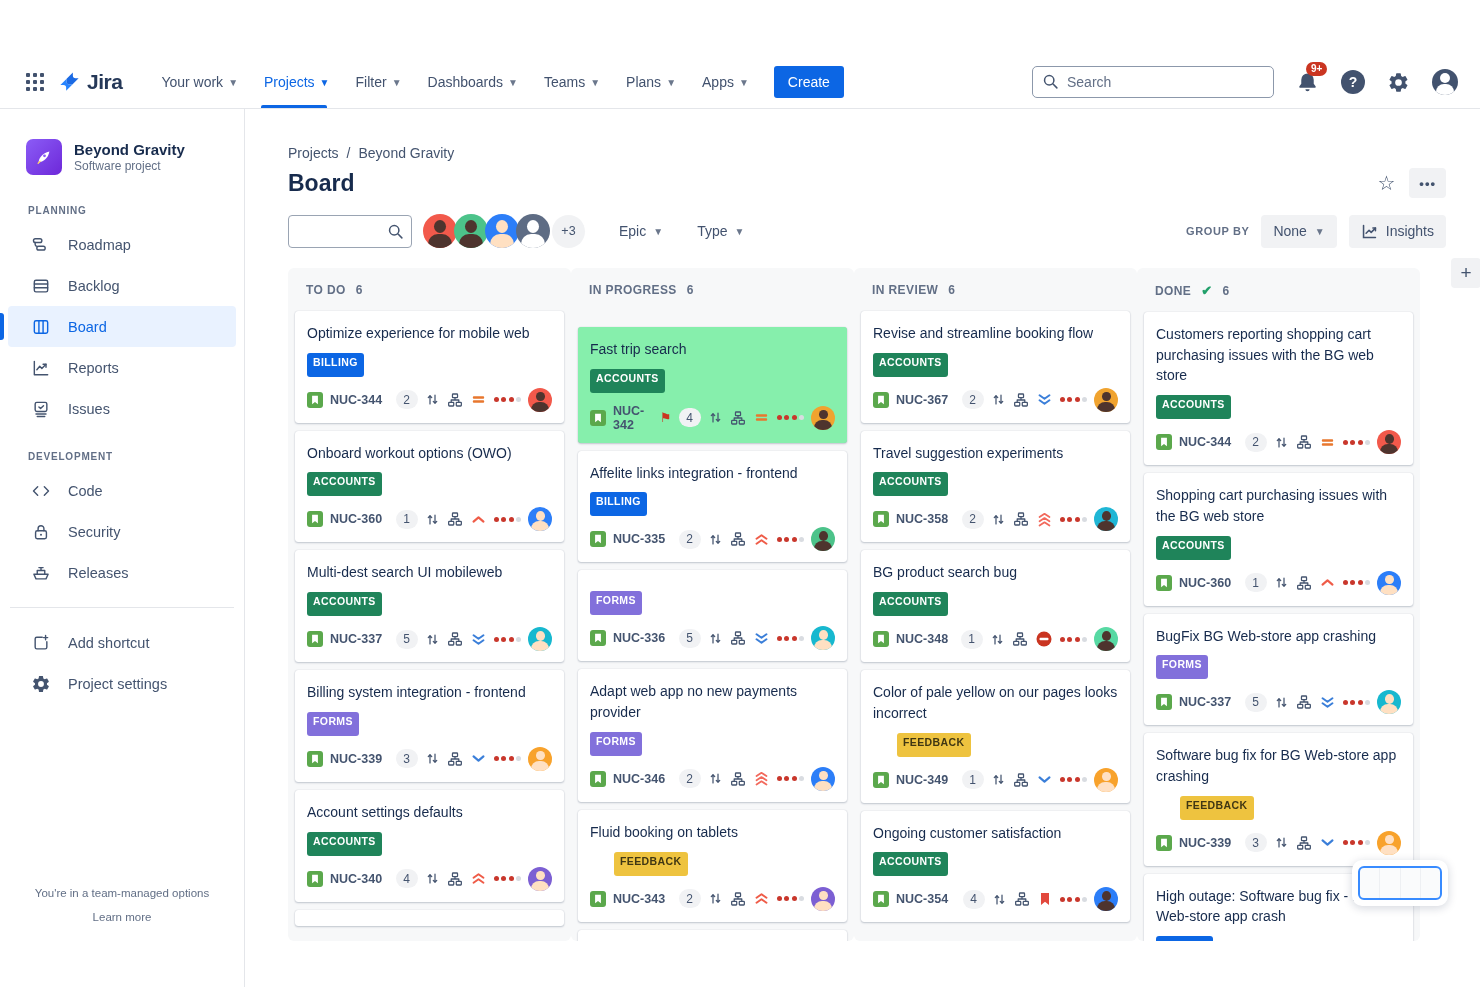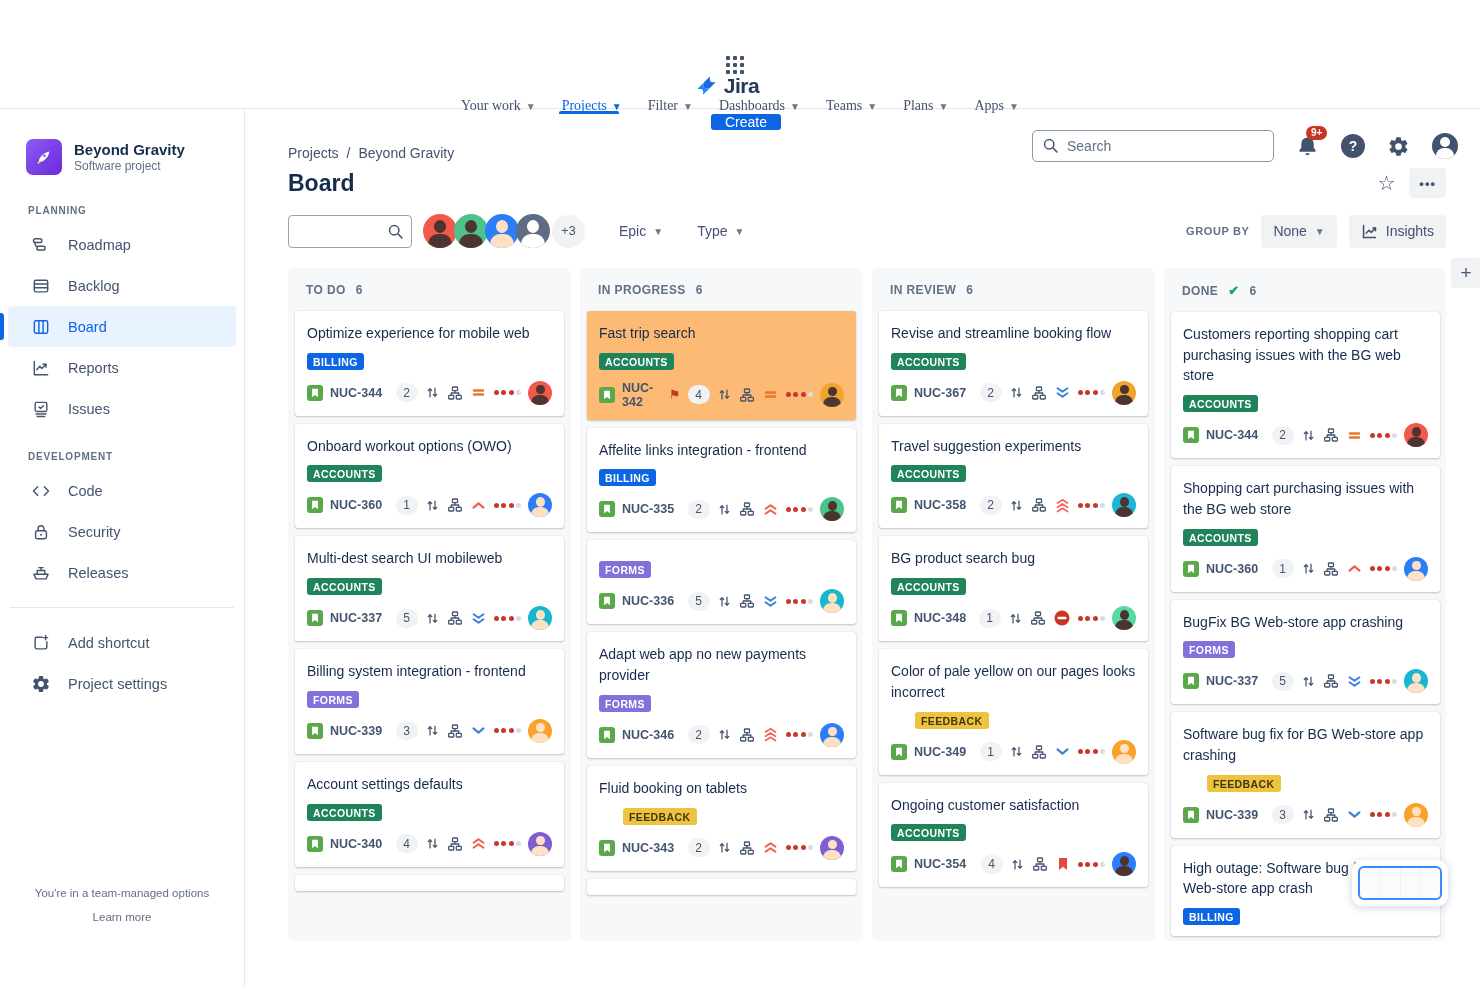--- a/index.html
+++ b/index.html
@@ -1,25 +1,25 @@
 <!DOCTYPE html>
 <html><head>
 <meta charset="utf-8">
 <style>
   * { margin:0; padding:0; box-sizing:border-box; }
   html,body { width:1480px; height:987px; }
   body { font-family:"Liberation Sans", sans-serif; background:#fff; position:relative; overflow:hidden; color:#172b4d; }
 
   
-  .topnav { position:absolute; top:56px; left:0; right:0; height:53px; display:flex; align-items:center; padding:0 22px; border-bottom:1px solid #e4e6ea; background:#fff; z-index:5;flex-direction:column; }
+  .topnav { position:absolute; top:56px; left:0; right:0; height:53px; display:flex; align-items:center; padding:0 22px; border-bottom:1px solid #e4e6ea; background:#fff; z-index:5; }
   .grid-icon { display:grid; grid-template-columns:repeat(3,4px); grid-gap:3px; margin:0 14px 0 4px; cursor:pointer; }
   .grid-icon i { width:4px; height:4px; background:#42526e; border-radius:1px; }
   .brand { display:flex; align-items:center; gap:6px; margin-right:26px; }
   .brand-name { font-size:21px; font-weight:700; color:#253858; letter-spacing:-0.5px; }
-  .nav-items { display:flex; align-items:flex-start; height:100%;font-family:Liberation Serif, serif; }
+  .nav-items { display:flex; align-items:flex-start; height:100%; }
   .nav-item { position:relative; height:100%; display:flex; align-items:center; gap:5px; padding:0 13px; font-size:14px; font-weight:500; color:#42526e; cursor:pointer; }
   .nav-item .chev { font-size:10px; color:#6b778c; }
   .nav-item.active { color:#0c66e4; }
   .nav-item.active .chev { color:#0c66e4; }
   .nav-item.active::after { content:""; position:absolute; left:10px; right:16px; bottom:0; height:3px; background:#0c66e4; border-radius:2px 2px 0 0; }
   .create-btn { margin-left:12px; background:#0c66e4; color:#fff; border:none; border-radius:3px; height:32px; padding:0 14px; font-size:14px; font-weight:500; cursor:pointer; font-family:inherit; }
   .nav-right { margin-left:auto; display:flex; align-items:center; gap:22px; }
   .nav-search { position:relative; width:242px; }
   .nav-search input { width:100%; height:32px; border:1px solid #8c98ab; border-radius:5px; padding:0 10px 0 34px; font-size:14px; color:#44546f; font-family:inherit; outline:none; background:#fff; }
   .nav-search input::placeholder { color:#626f86; }
@@ -68,30 +68,30 @@
   .overflow-chip { width:33px; height:33px; border-radius:50%; background:#f1f2f4; color:#44546f; font-size:12.5px; display:flex; align-items:center; justify-content:center; margin-left:2px; }
   .filter-dd { display:flex; align-items:center; gap:7px; font-size:14px; font-weight:500; color:#42526e; margin-left:34px; cursor:pointer; }
   .filter-dd .chev { font-size:10px; color:#6b778c; }
   .filter-right { margin-left:auto; display:flex; align-items:center; gap:12px; }
   .groupby-label { font-size:11px; font-weight:700; letter-spacing:0.6px; color:#626f86; }
   .chip-btn { display:flex; align-items:center; gap:8px; background:#f1f2f4; border:none; border-radius:4px; height:33px; padding:0 12px; font-size:14px; font-weight:500; color:#42526e; cursor:pointer; font-family:inherit; }
   .chip-btn .chev { font-size:10px; color:#6b778c; }
 
   
   .board-wrap { position:relative; margin-top:20px; height:673px; overflow:hidden; }
-  .board { display:flex; gap:9px; height:100%; }
+  .board { display:flex; height:100%; }
   .col { width:283px; flex:none; background:#f7f8f9; border-radius:6px; display:flex; flex-direction:column; overflow:hidden; }
   .col-head { display:flex; align-items:center; gap:10px; padding:15px 14px 8px 18px; font-size:12px; font-weight:700; letter-spacing:0.4px; color:#626f86; }
   .col-check { color:#22a06b; font-size:13px; }
   .col-cards { padding:6px 7px 7px; overflow:hidden; }
   .card { background:#fff; border-radius:3px; box-shadow:0 1px 2px rgba(9,30,66,.22), 0 0 1px rgba(9,30,66,.22); padding:12px 12px 11px; margin-bottom:8px; cursor:pointer; }
-  .card.flagged { background:#fdba74; }
+  .card.flagged { background:#86efac;margin-top:16px; }
   .card.peek { height:16px; padding:0; }
   .card-title { font-size:14px; color:#172b4d; line-height:1.48; }
-  .label-pill { display:inline-block; margin-top:9px; font-size:10.5px; font-weight:700; letter-spacing:0.4px; border-radius:3px; padding:3px 6px 2px; color:#fff; }
+  .label-pill { display:inline-block; margin-top:9px; font-size:10.5px; font-weight:700; letter-spacing:0.4px; border-radius:3px; padding:3px 6px 9px; color:#fff; }
   .label-pill.yellowl { color:#403713;margin-left:24px; }
   .card-foot { display:flex; align-items:center; gap:7px; margin-top:11px; }
   .story-ic { width:16px; height:16px; border-radius:3px; background:#5ba84c; display:flex; align-items:center; justify-content:center; flex:none; }
   .card-key { font-size:12.5px; font-weight:600; color:#44546f; }
   .flag-ic { color:#ca3521; font-size:13px; line-height:1; }
   .count-pill { margin-left:auto; min-width:22px; height:19px; border-radius:10px; background:#f1f2f4; color:#44546f; font-size:12px; display:flex; align-items:center; justify-content:center; padding:0 5px; }
   .foot-ic { display:flex; align-items:center; color:#44546f; flex:none; }
   .dots { display:flex; gap:2.5px; align-items:center; flex:none; }
   .dots i { width:5px; height:5px; border-radius:50%; background:#c9372c; }
   .dots i.off { background:#d9dce1; }

